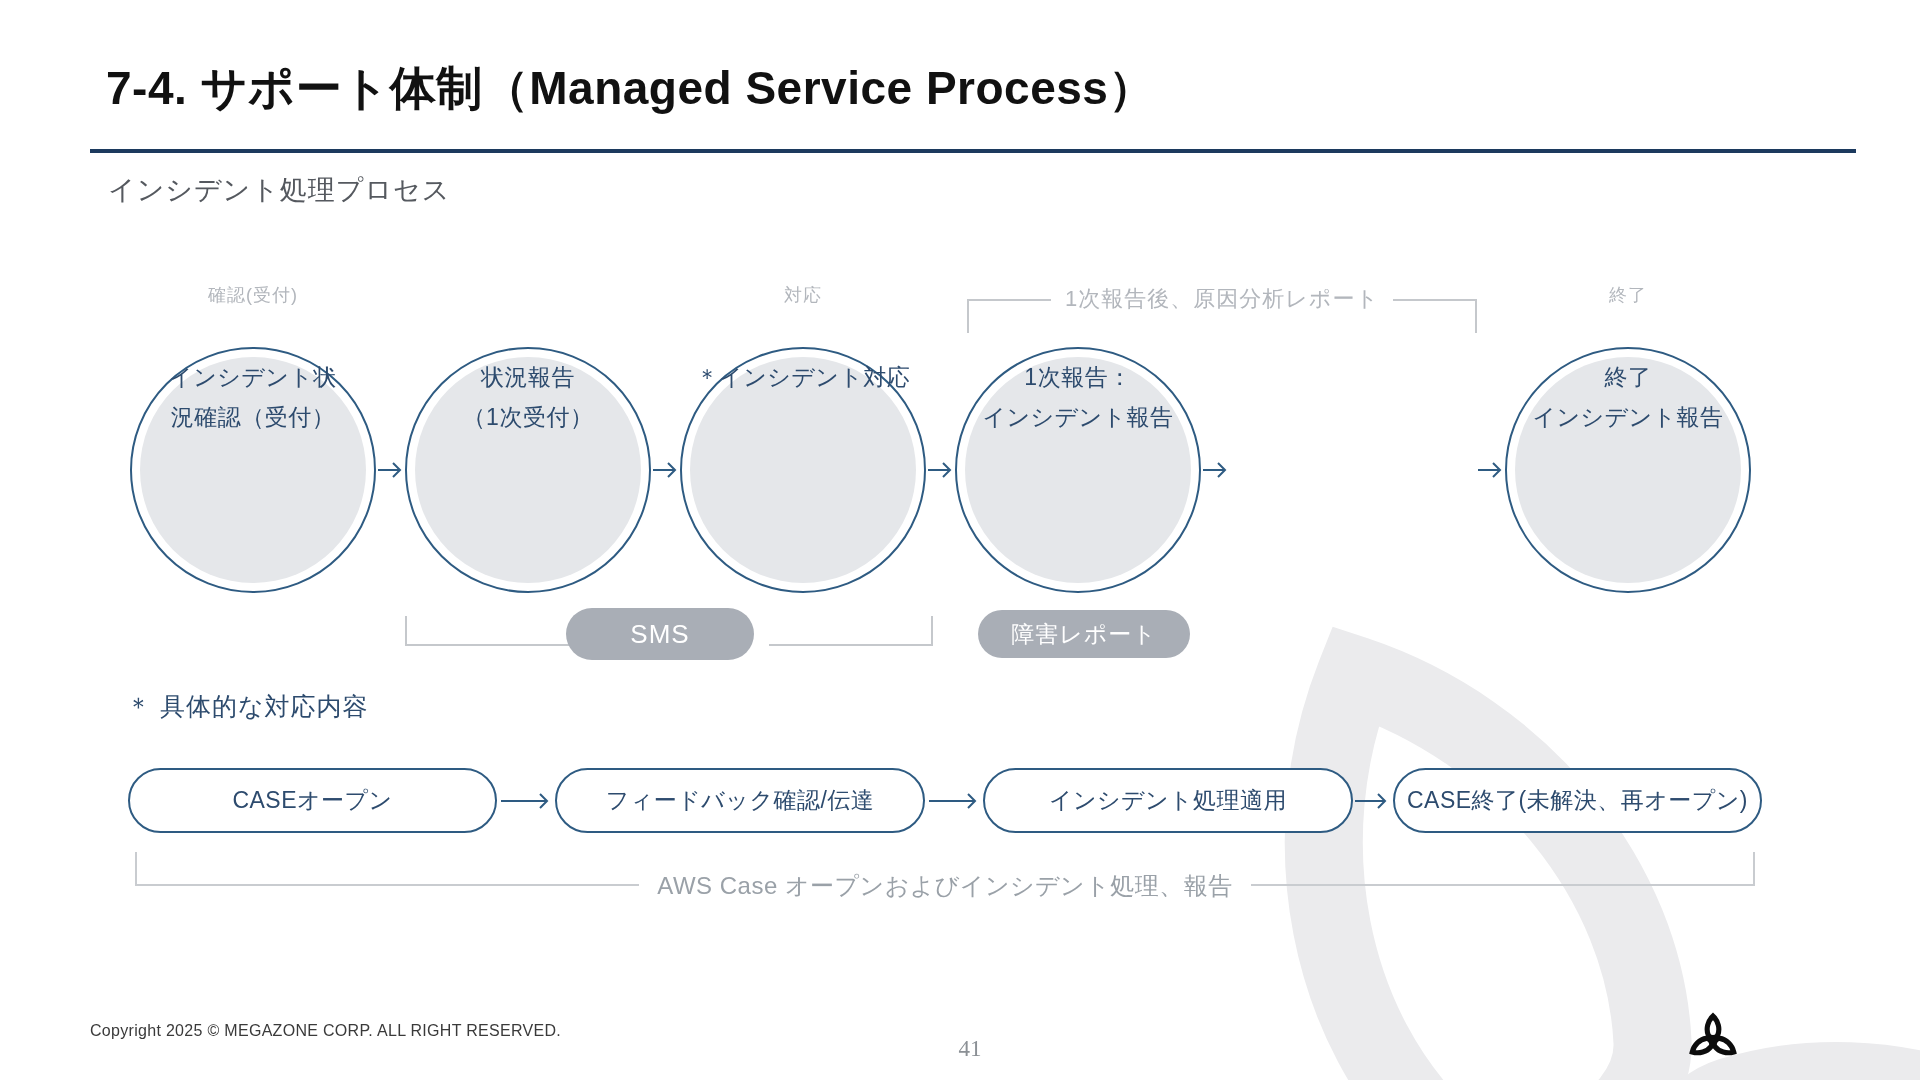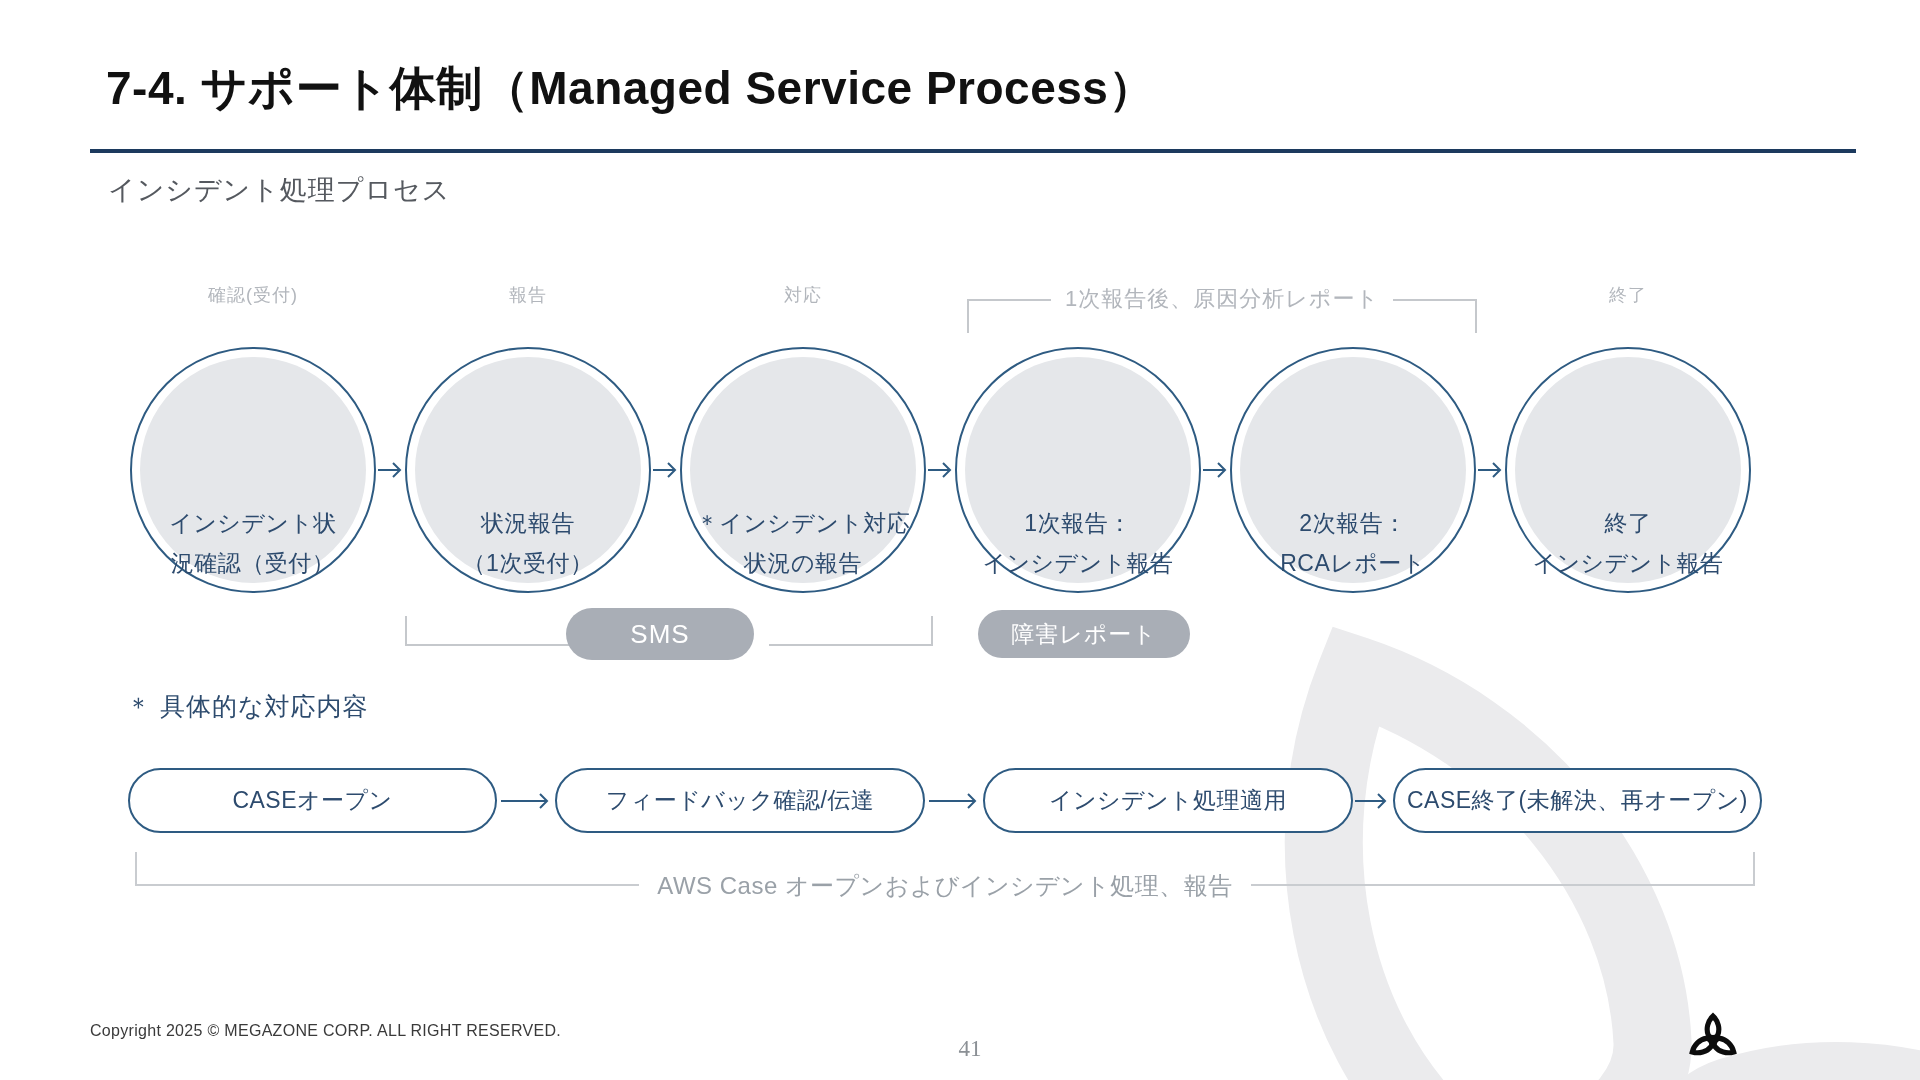--- a/index.html
+++ b/index.html
@@ -28,21 +28,21 @@
   .top-bracket .seg { flex: 1; height: 34px; border-top: 2px solid #c5c8cc; }
   .top-bracket .seg.l { border-left: 2px solid #c5c8cc; }
   .top-bracket .seg.r { border-right: 2px solid #c5c8cc; }
   .top-bracket .lbl { padding: 0 14px; font-size: 22px; color: #b2b6bc; letter-spacing: 1px;
     white-space: nowrap; transform: translateY(-50%); }
 
   
   .circle { position: absolute; top: 347px; width: 246px; height: 246px; border-radius: 50%;
     border: 2px solid #2e5b82; background: #fff; z-index: 2; }
   .circle-inner { position: absolute; left: 8px; top: 8px; width: 226px; height: 226px;
-    border-radius: 50%; background: #e5e7ea; display: flex; align-items: flex-end; justify-content: center; }
+    border-radius: 50%; background: #e5e7ea; display: flex; align-items: flex-start; justify-content: center; }
   .circle-text { text-align: center; font-size: 23px; line-height: 1.75; color: #2d4b6e; letter-spacing: 0.5px; }
   .circle-text span { display: block; white-space: nowrap; }
   .flow-arrow { position: absolute; z-index: 2; }
   .flow-arrow svg { display: block; }
 
   
   .sms-bracket { position: absolute; left: 405px; top: 616px; width: 528px; height: 30px;
     display: flex; z-index: 1; }
   .sms-bracket .seg { flex: 1; height: 30px; border-bottom: 2px solid #c5c8cc; }
   .sms-bracket .seg.l { border-left: 2px solid #c5c8cc; }
@@ -93,21 +93,20 @@
       <path transform="rotate(120)" d="M 0 -430 C 95 -340, 130 -200, 85 -90 C 60 -30, -60 -30, -85 -90 C -130 -200, -95 -340, 0 -430 Z"></path>
       <path transform="rotate(240)" d="M 0 -430 C 95 -340, 130 -200, 85 -90 C 60 -30, -60 -30, -85 -90 C -130 -200, -95 -340, 0 -430 Z"></path>
     </g>
   </svg>
 
   <div class="title">7-4. サポート体制（Managed Service Process）</div>
   <div class="title-rule"></div>
   <div class="subtitle">インシデント処理プロセス</div>
 
   <div class="stage-label" style="left:103px">確認(受付)</div>
-  <div class="stage-label" style="left:378px">報告</div>
   <div class="stage-label" style="left:653px">対応</div>
   <div class="stage-label" style="left:1478px">終了</div>
 
   <div class="top-bracket">
     <div class="seg l"></div>
     <div class="lbl">1次報告後、原因分析レポート</div>
     <div class="seg r"></div>
   </div>
 
   <div class="circle" style="left:130px">
@@ -123,37 +122,28 @@
       <div class="circle-text">
         <span>状況報告</span>
         <span>（1次受付）</span>
       </div>
     </div>
   </div>
   <div class="circle" style="left:680px">
     <div class="circle-inner">
       <div class="circle-text">
         <span>＊インシデント対応</span>
-        <span>状況の報告</span>
       </div>
     </div>
   </div>
   <div class="circle" style="left:955px">
     <div class="circle-inner">
       <div class="circle-text">
         <span>1次報告：</span>
         <span>インシデント報告</span>
-      </div>
-    </div>
-  </div>
-  <div class="circle" style="left:1230px">
-    <div class="circle-inner">
-      <div class="circle-text">
-        <span>2次報告：</span>
-        <span>RCAレポート</span>
       </div>
     </div>
   </div>
   <div class="circle" style="left:1505px">
     <div class="circle-inner">
       <div class="circle-text">
         <span>終了</span>
         <span>インシデント報告</span>
       </div>
     </div>

